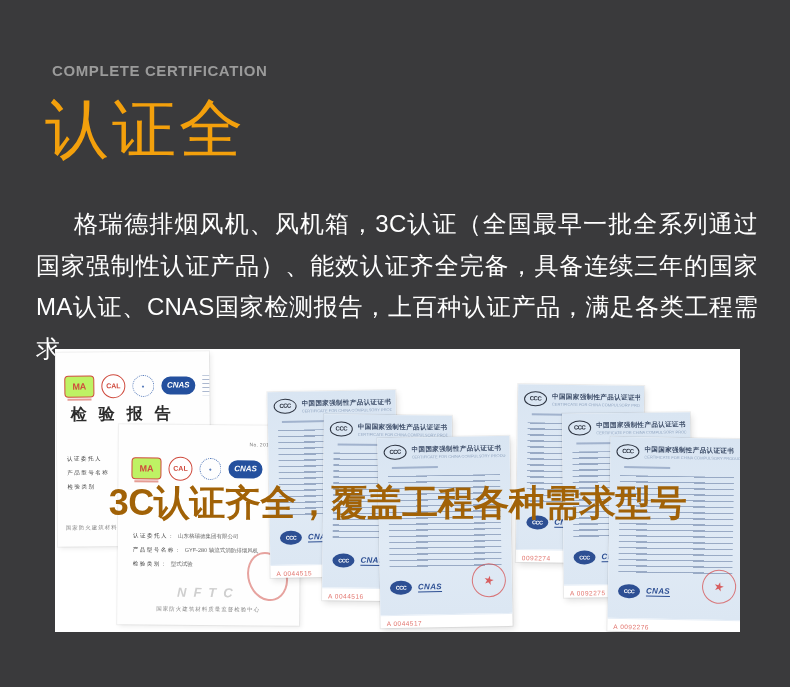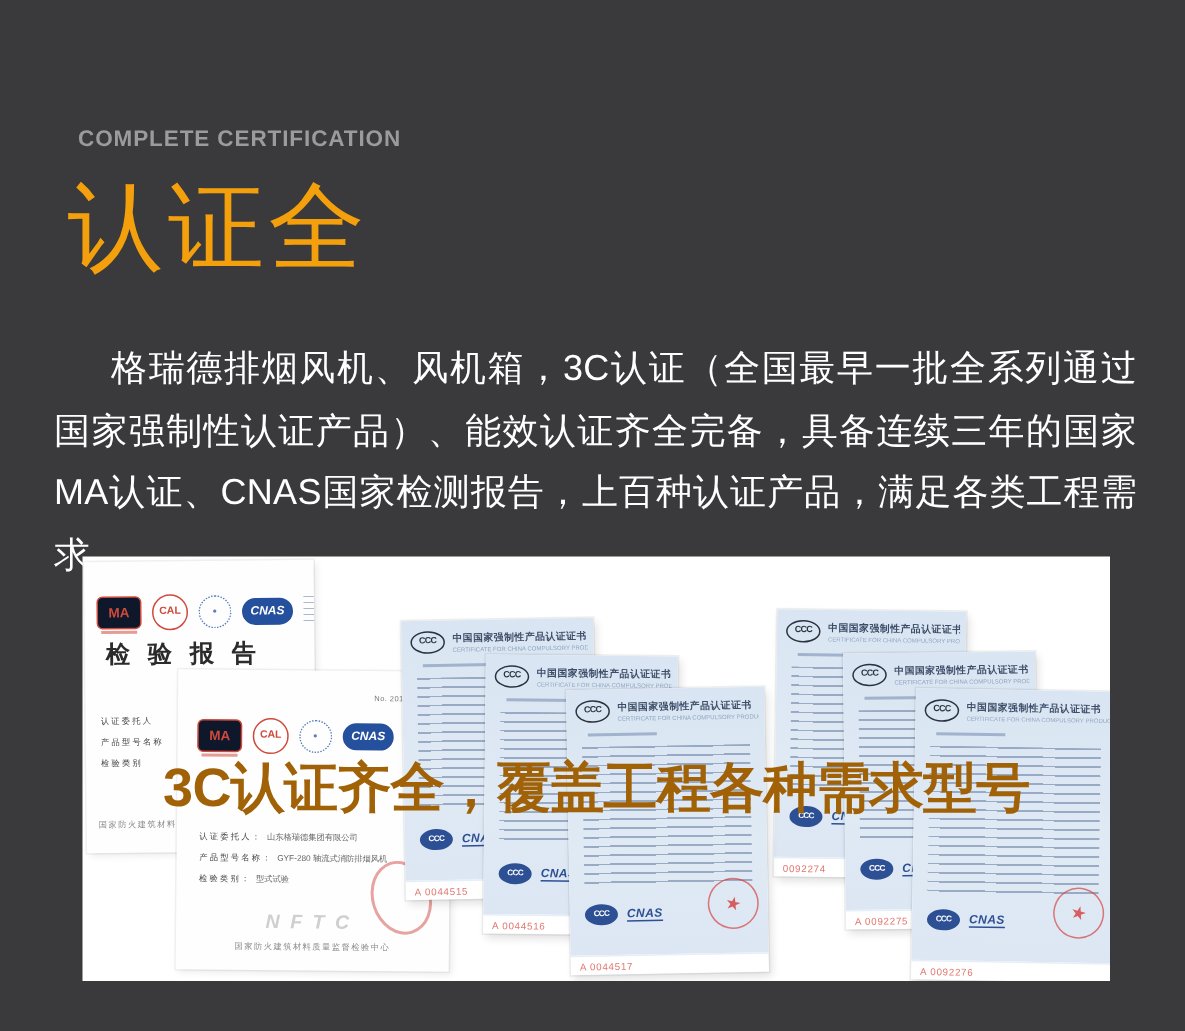--- a/index.html
+++ b/index.html
@@ -3,21 +3,21 @@
 <meta charset="utf-8">
 <style>
   * { margin:0; padding:0; box-sizing:border-box; }
   html,body { width:790px; height:687px; }
   body {
     background:#3a3a3c;
     font-family:"Liberation Sans","DejaVu Sans",sans-serif;
     position:relative;
     overflow:hidden;
   }
-  .stage { position:absolute; inset:0;margin-top:22px; }
+  .stage { position:absolute; inset:0; }
 
   
   .eyebrow {
     position:absolute; left:52px; top:62px;
     font-size:15px; font-weight:bold; letter-spacing:.6px;
     color:#9b9b9b;
   }
   .big-title {
     position:absolute; left:45px; top:94px;
     font-size:64px; font-weight:400; letter-spacing:3px;
@@ -47,21 +47,21 @@
   .report-a { left:2px; top:3px; width:153px; height:194px; transform:rotate(-0.6deg); z-index:1; }
   .report-b { left:63px; top:76px; width:182px; height:200px; transform:rotate(0.5deg); z-index:2; }
 
   .stamp-row { position:absolute; display:flex; align-items:center; gap:7px; }
   .report-a .stamp-row { left:8px; top:22px; }
   .report-b .stamp-row { left:13px; top:32px; }
 
   .stamp-ma {
     width:30px; height:22px; border:1px solid #cf4a3d; border-radius:4px;
     color:#cf4a3d; font-size:9px; font-weight:bold; text-align:center; line-height:20px;
-    position:relative; background:#0f172a;
+    position:relative; background:#bef264;
   }
   .stamp-ma::after {
     content:""; position:absolute; left:2px; right:2px; bottom:-4px;
     height:2px; background:rgba(207,74,61,.55);
   }
   .stamp-cal {
     width:24px; height:24px; border:1.5px solid #cf4a3d; border-radius:50%;
     color:#cf4a3d; font-size:7px; font-weight:bold; text-align:center; line-height:21px;
     background:#fff;
   }

